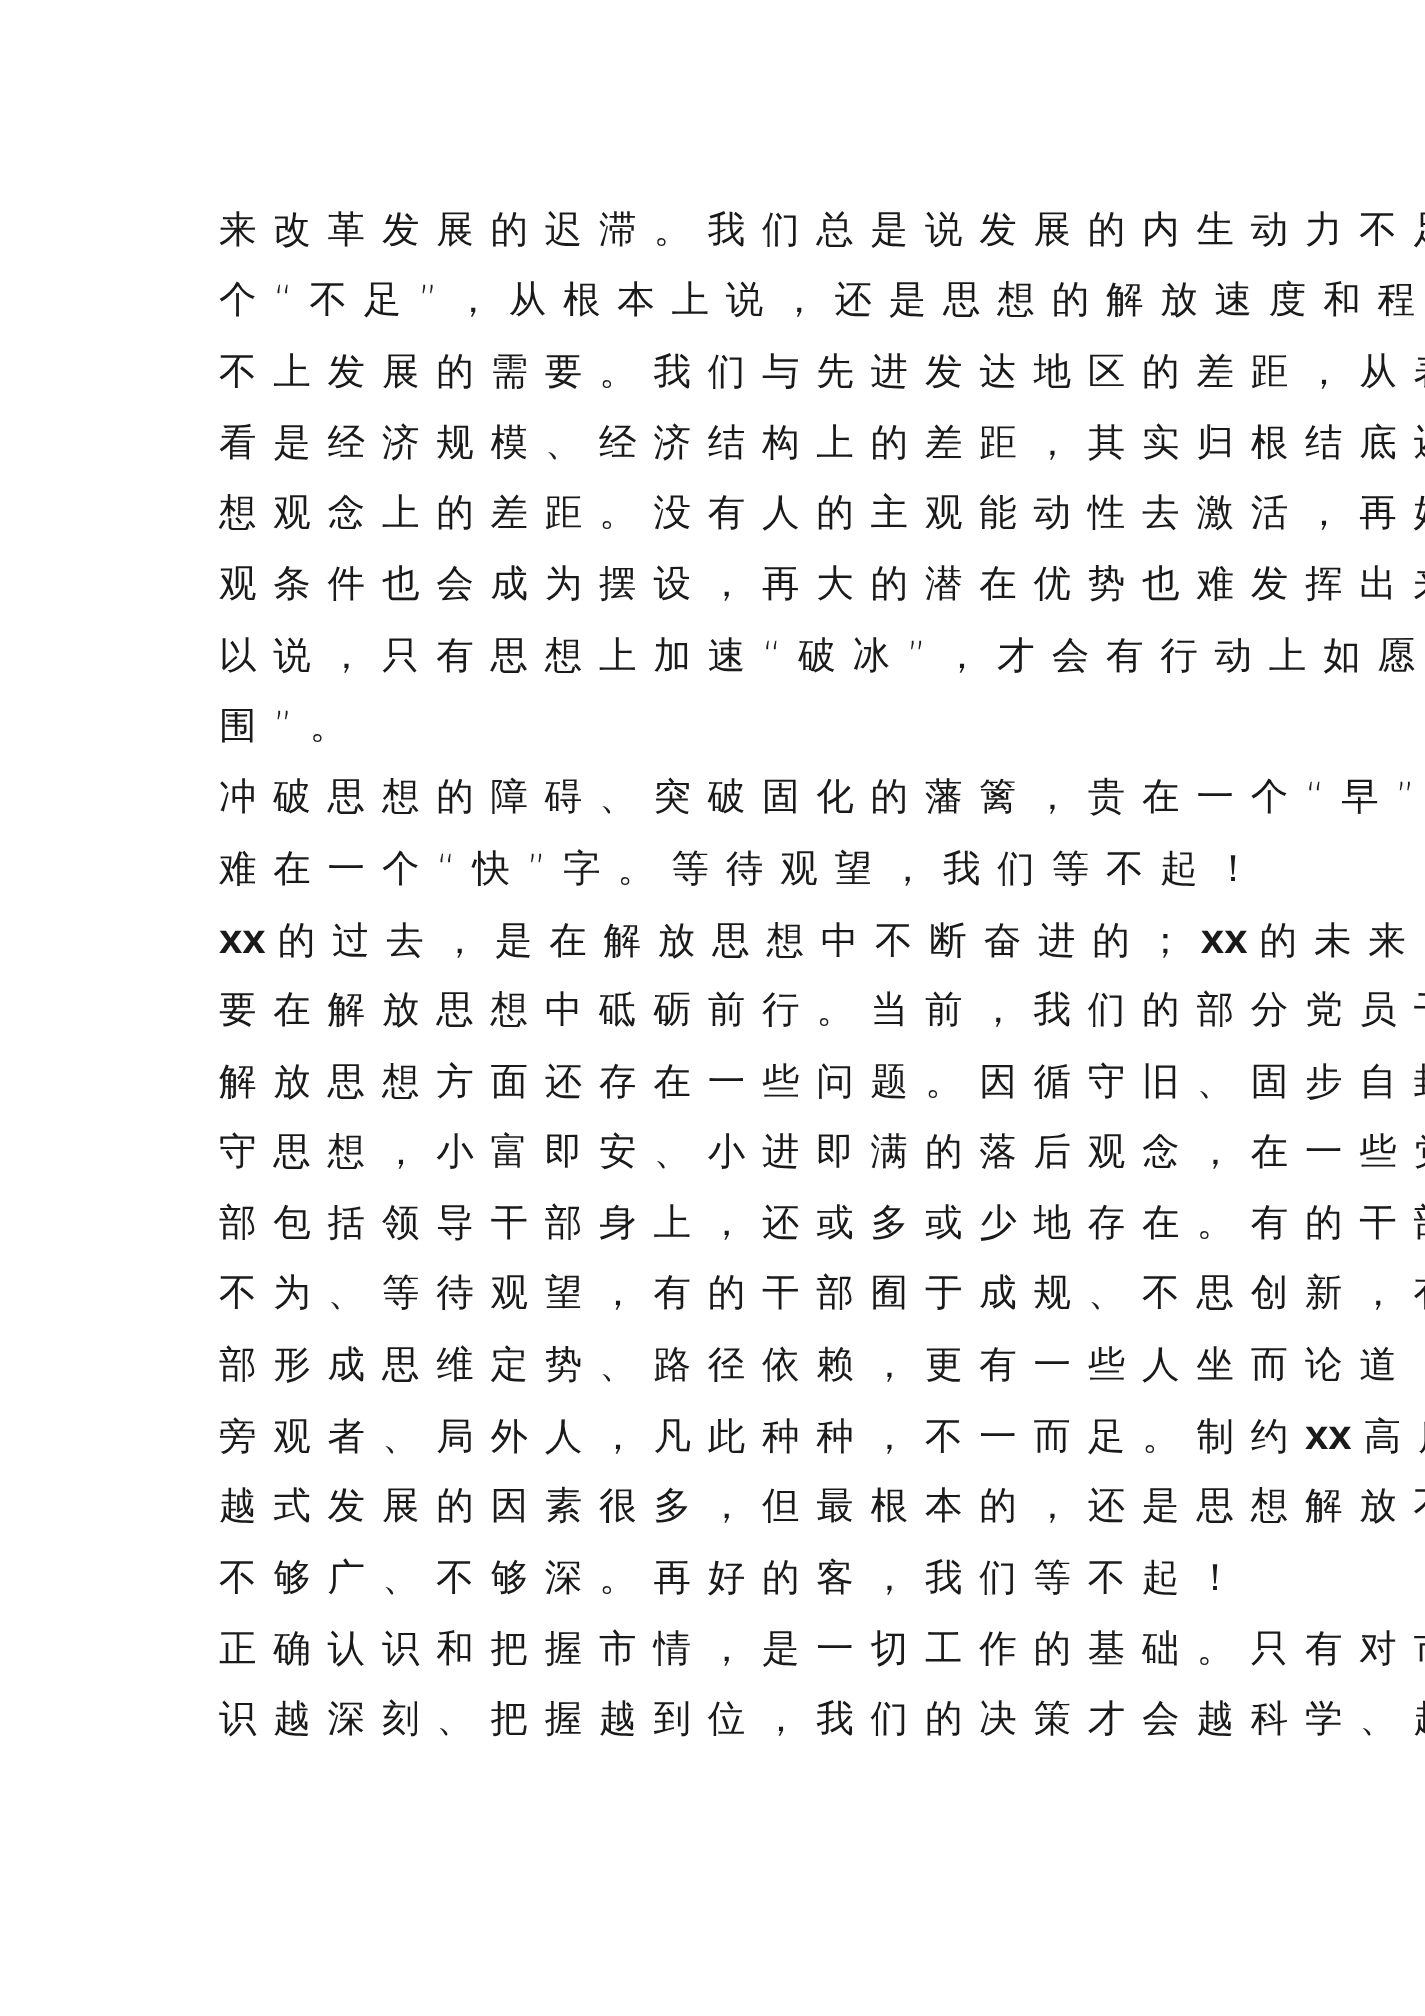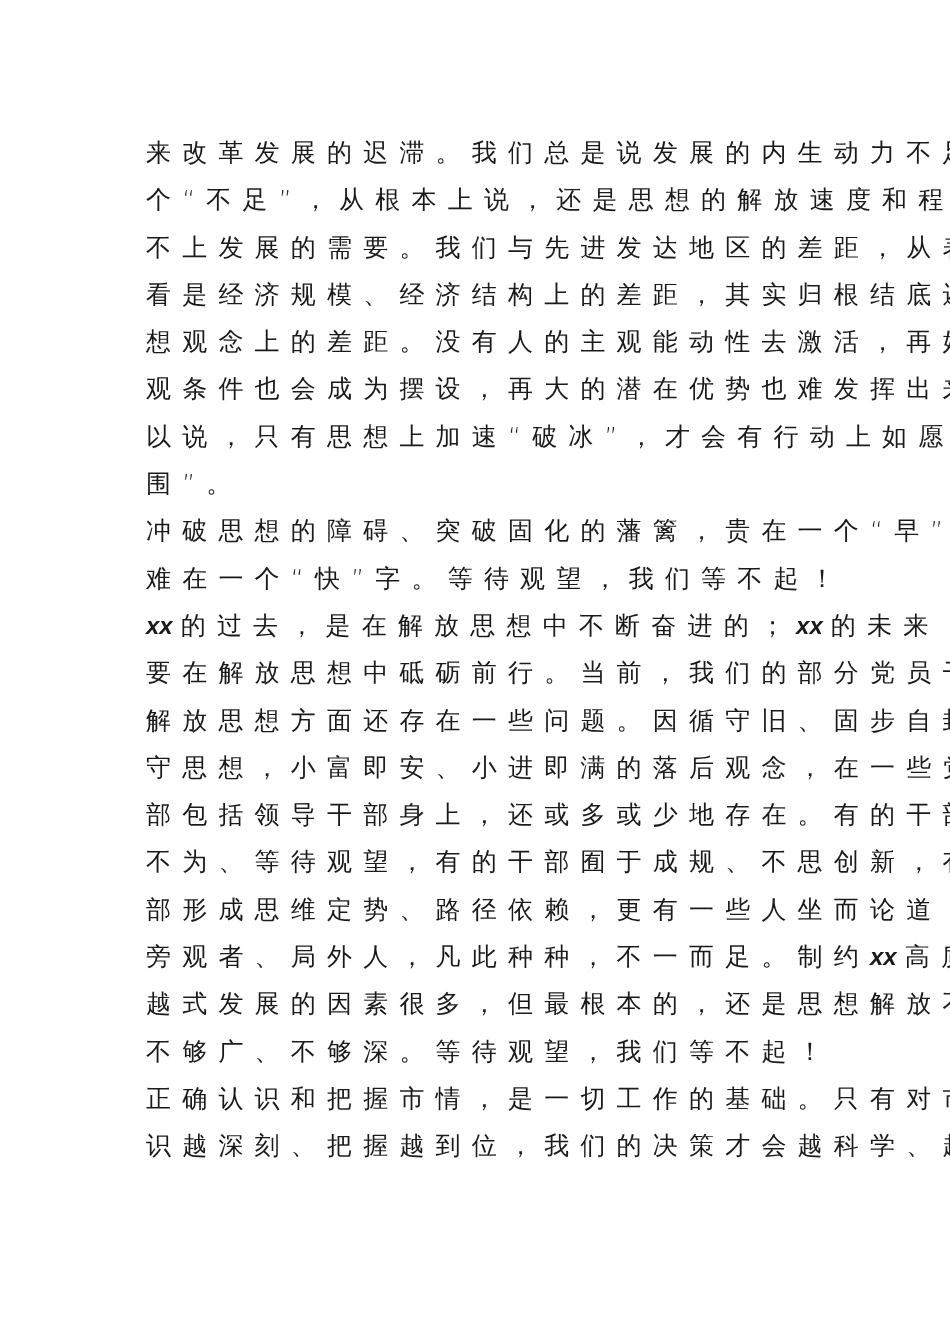--- a/index.html
+++ b/index.html
@@ -6,21 +6,21 @@
   body { width: 950px; height: 1344px; position: relative; overflow: hidden; }
   .page { position: absolute; left: 0; top: 0; width: 950px; height: 1344px; background: #ffffff; }
   .text-block { position: absolute; left: 146px; top: 134px; width: 680px; }
   .line {
     height: 47.3px; line-height: 38px;
     font-family: "DejaVu Sans", "Liberation Sans", sans-serif;
     font-size: 25px; color: #1a1a1a;
     letter-spacing: 11.2px; white-space: nowrap;
     font-weight: 300;
   }
-  .line .latin { font-family: "Liberation Sans", "DejaVu Sans", sans-serif; font-weight: bold; letter-spacing: 0px; margin-right: 8px; font-size: 24px; font-style: italic; }
+  .line .latin { font-family: "Liberation Sans", "DejaVu Sans", sans-serif; font-weight: bold; letter-spacing: 0px; margin-right: 8px; font-size: 28px; }
 </style>
 </head>
 <body>
 
 <div class="page">
   <div class="text-block">
     <div>
       <div class="line">来改革发展的迟滞。我们总是说发展的内生动力不足，这</div>
       <div class="line">个“不足”，从根本上说，还是思想的解放速度和程度跟</div>
       <div class="line">不上发展的需要。我们与先进发达地区的差距，从表面上</div>
@@ -37,20 +37,20 @@
     <div>
       <div class="line"><span class="latin">xx</span>的过去，是在解放思想中不断奋进的；<span class="latin">xx</span>的未来，同样</div>
       <div class="line">要在解放思想中砥砺前行。当前，我们的部分党员干部在</div>
       <div class="line">解放思想方面还存在一些问题。因循守旧、固步自封的保</div>
       <div class="line">守思想，小富即安、小进即满的落后观念，在一些党员干</div>
       <div class="line">部包括领导干部身上，还或多或少地存在。有的干部为官</div>
       <div class="line">不为、等待观望，有的干部囿于成规、不思创新，有的干</div>
       <div class="line">部形成思维定势、路径依赖，更有一些人坐而论道，甘当</div>
       <div class="line">旁观者、局外人，凡此种种，不一而足。制约<span class="latin">xx</span>高质量跨</div>
       <div class="line">越式发展的因素很多，但最根本的，还是思想解放不够快</div>
-      <div class="line">不够广、不够深。等待观望，我们等不起！</div>
+      <div class="line">不够广、不够深。再好的客，我们等不起！</div>
     </div>
     <div>
       <div class="line">正确认识和把握市情，是一切工作的基础。只有对市情认</div>
       <div class="line">识越深刻、把握越到位，我们的决策才会越科学、越经得</div>
     </div>
   </div>
 </div>
 
 </body></html>

